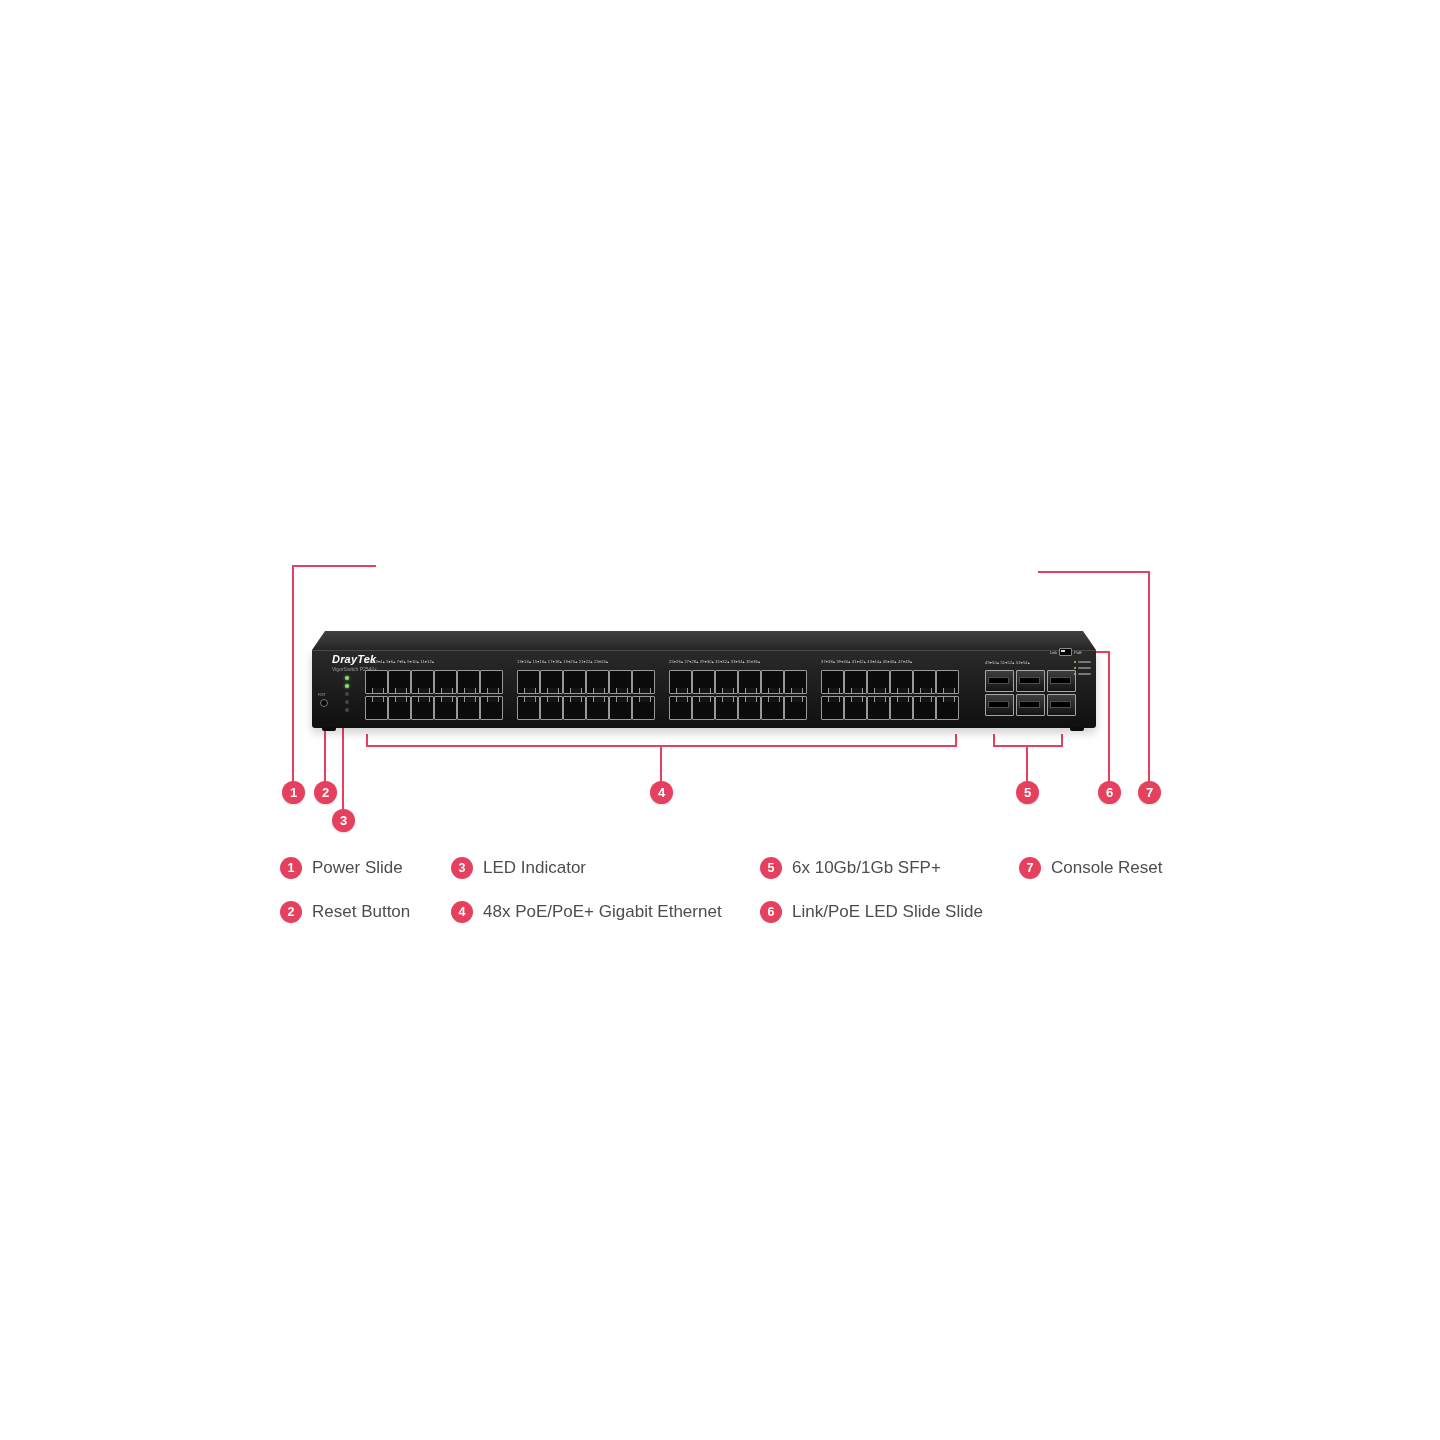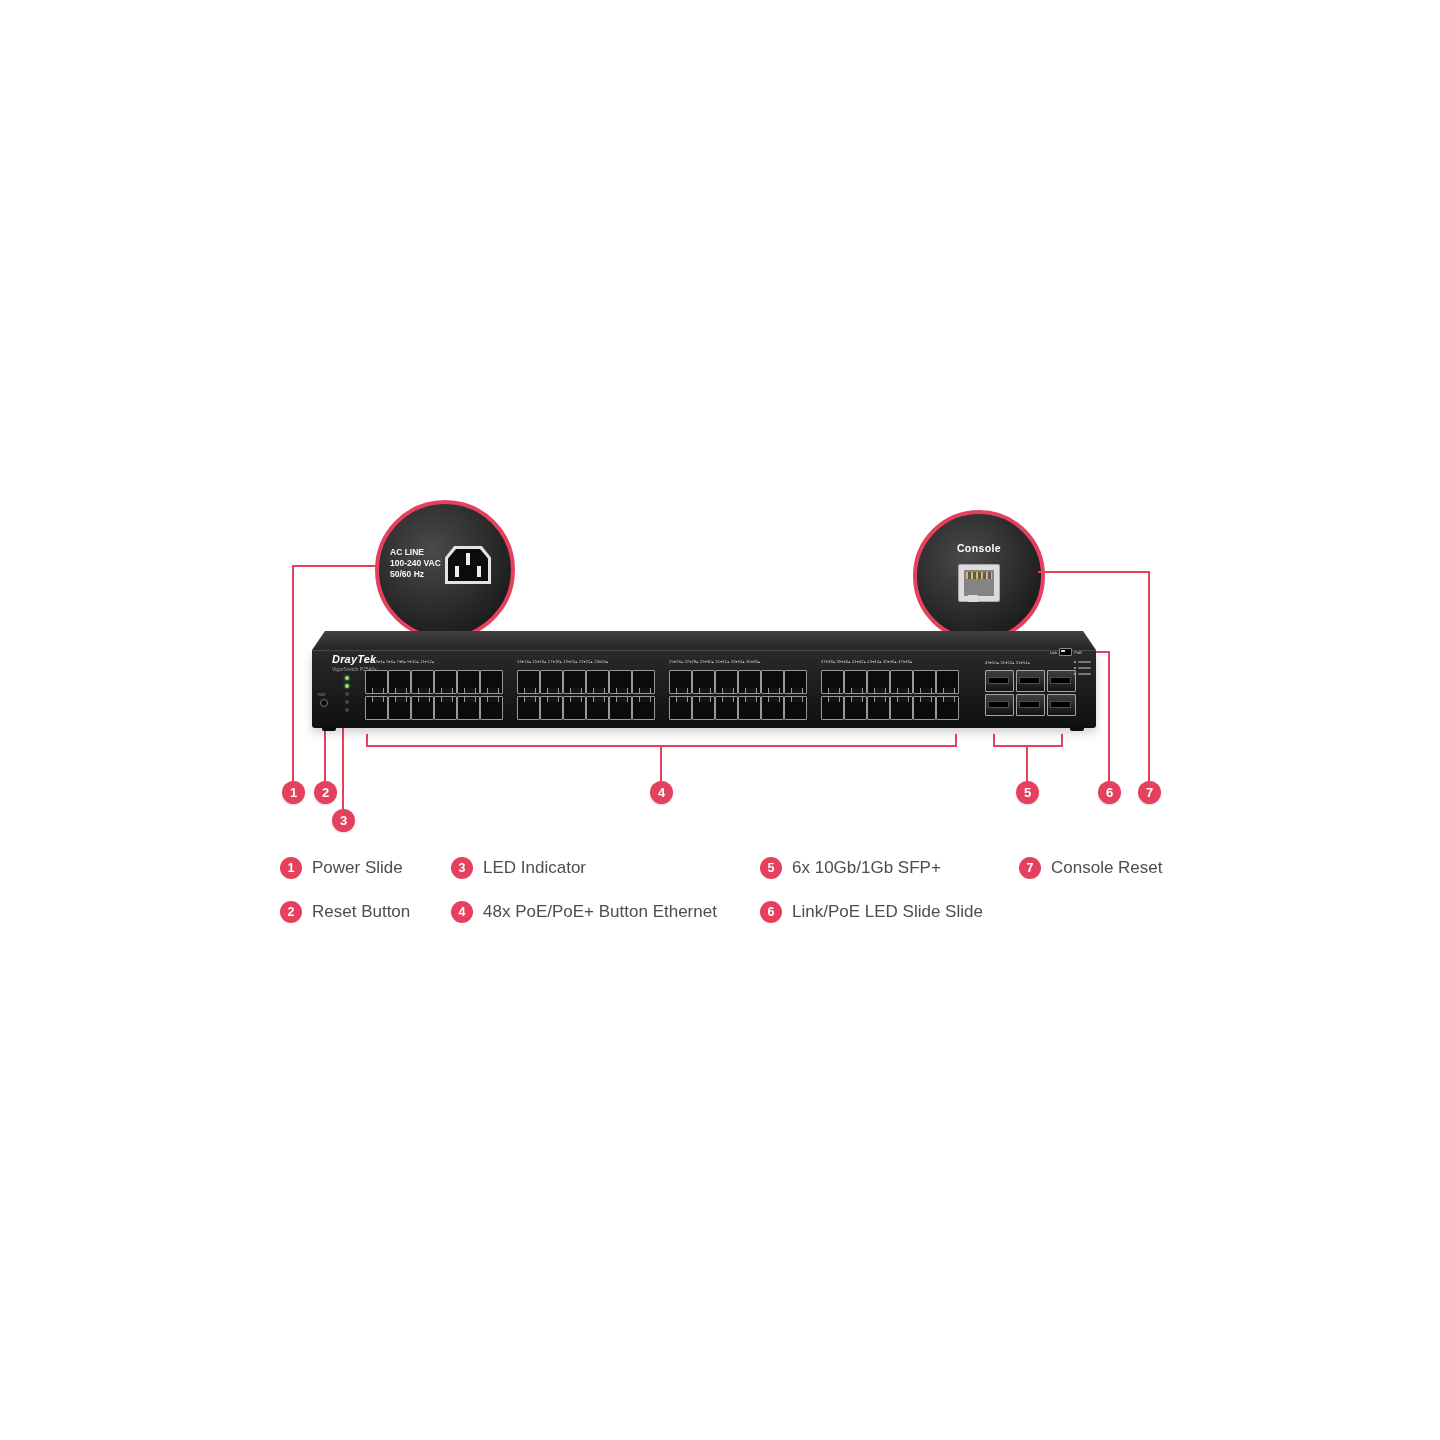--- a/index.html
+++ b/index.html
@@ -68,43 +68,21 @@
   .lg-item{position:absolute;display:flex;align-items:center;gap:10px;}
   .lg-badge{width:22px;height:22px;border-radius:50%;background:var(--accent);color:#fff;font-size:12.5px;
     font-weight:bold;display:flex;align-items:center;justify-content:center;flex:0 0 22px;}
   .lg-text{font-size:17px;color:#4d4d4d;}
 </style>
 </head>
 <body>
 
 <div id="canvas">
 
-  <div class="inset inset-power">
-    <div class="ac-text">
-      <div>AC LINE</div>
-      <div>100-240 VAC</div>
-      <div>50/60 Hz</div>
-    </div>
-    <div class="c14">
-      <div class="c14-in"></div>
-      <span class="pin pin-c"></span>
-      <span class="pin pin-l"></span>
-      <span class="pin pin-r"></span>
-    </div>
-  </div>
-
-  <div class="inset inset-console">
-    <div class="console-label">Console</div>
-    <div class="jack">
-      <div class="jack-in">
-        <div class="jack-pins"></div>
-      </div>
-      <div class="jack-tab"></div>
-    </div>
-  </div>
+
 
   <div class="ln" style="left:292px;top:565px;width:2px;height:217px"></div>
   <div class="ln" style="left:292px;top:565px;width:84px;height:2px"></div>
   <div class="ln" style="left:324px;top:701px;width:2px;height:81px"></div>
   <div class="ln" style="left:342px;top:712px;width:2px;height:98px"></div>
   <div class="ln" style="left:366px;top:745px;width:591px;height:2px"></div>
   <div class="ln" style="left:366px;top:734px;width:2px;height:11px"></div>
   <div class="ln" style="left:955px;top:734px;width:2px;height:11px"></div>
   <div class="ln" style="left:660px;top:745px;width:2px;height:37px"></div>
   <div class="ln" style="left:993px;top:745px;width:70px;height:2px"></div>
@@ -335,20 +313,20 @@
   <div class="lg-item" style="left:1019px;top:857px">
     <span class="lg-badge">7</span>
     <span class="lg-text">Console Reset</span>
   </div>
   <div class="lg-item" style="left:280px;top:901px">
     <span class="lg-badge">2</span>
     <span class="lg-text">Reset Button</span>
   </div>
   <div class="lg-item" style="left:451px;top:901px">
     <span class="lg-badge">4</span>
-    <span class="lg-text">48x PoE/PoE+ Button Ethernet</span>
+    <span class="lg-text">48x PoE/PoE+ Gigabit Ethernet</span>
   </div>
   <div class="lg-item" style="left:760px;top:901px">
     <span class="lg-badge">6</span>
     <span class="lg-text">Link/PoE LED Slide Slide</span>
   </div>
 
 </div>
 
 </body></html>

